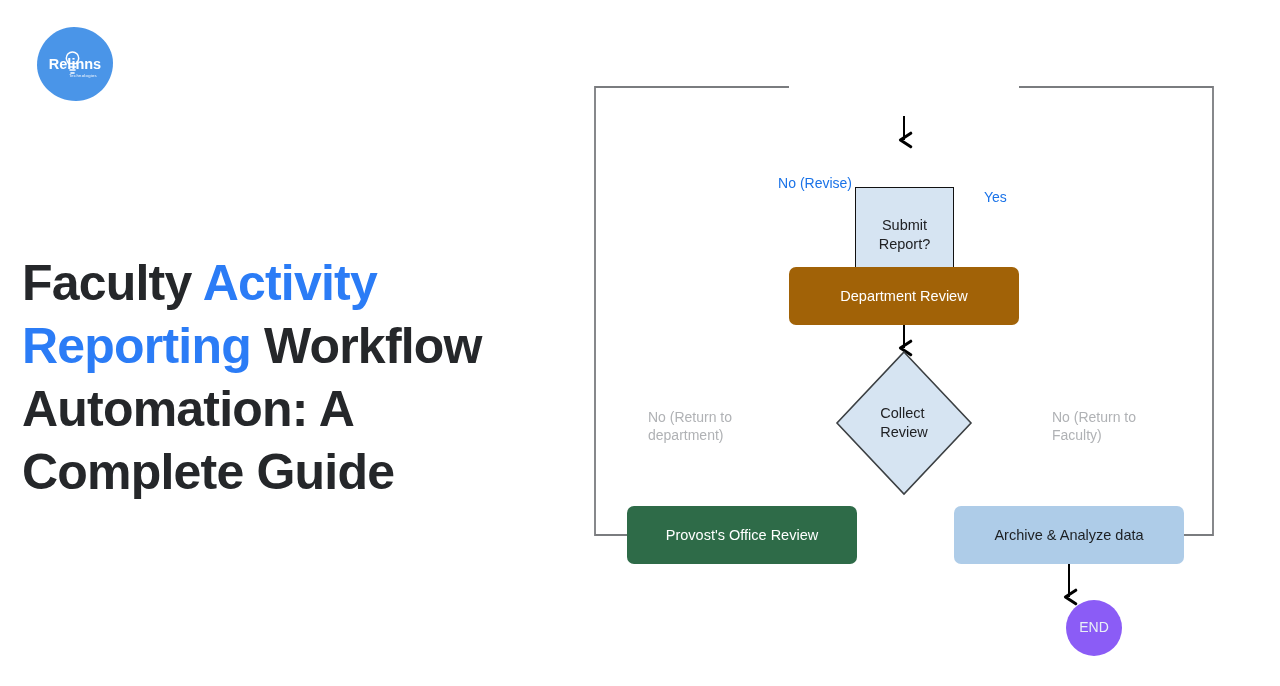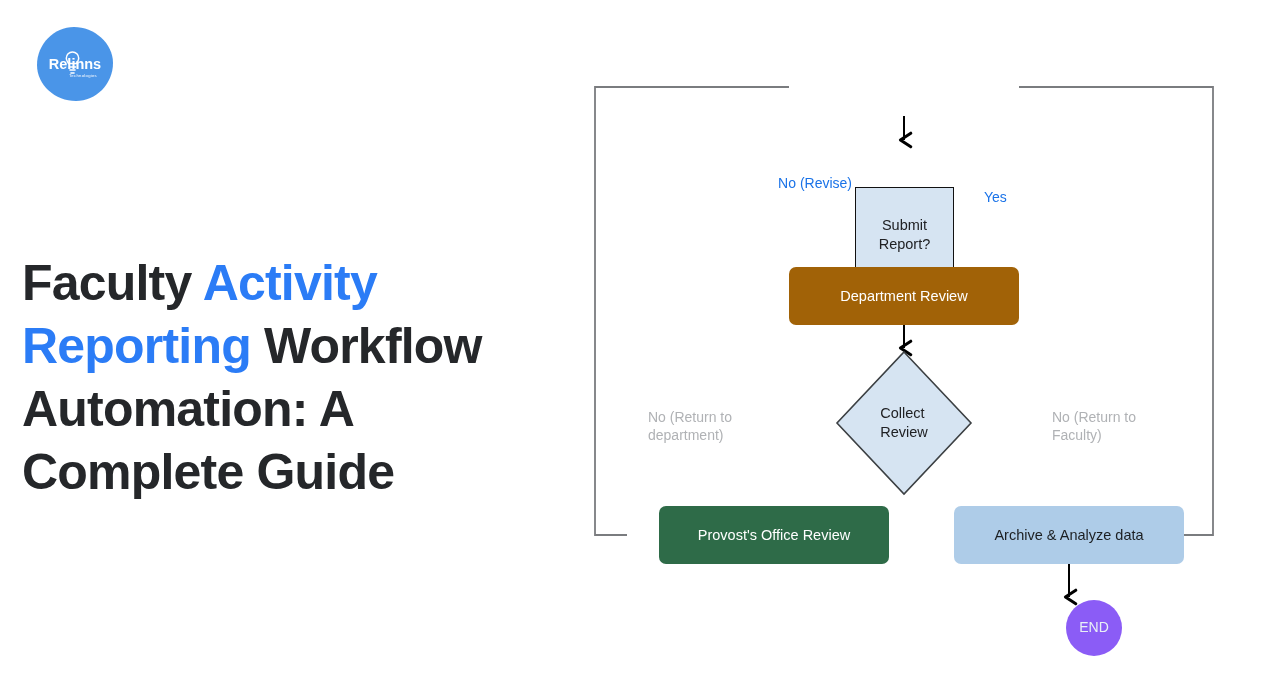--- a/index.html
+++ b/index.html
@@ -131,21 +131,20 @@
   }
 
   
   #node-provost-review {
     left: 67px; top: 506px;
     width: 230px; height: 58px;
     border-radius: 7px;
     background: #2e6b48;
     color: #ffffff;
     font-size: 14.5px;
-    margin-left: 32px;
   }
 
   
   #node-archive-analyze {
     left: 394px; top: 506px;
     width: 230px; height: 58px;
     border-radius: 7px;
     background: #aecce8;
     color: #1c1f22;
     font-size: 14.5px;

